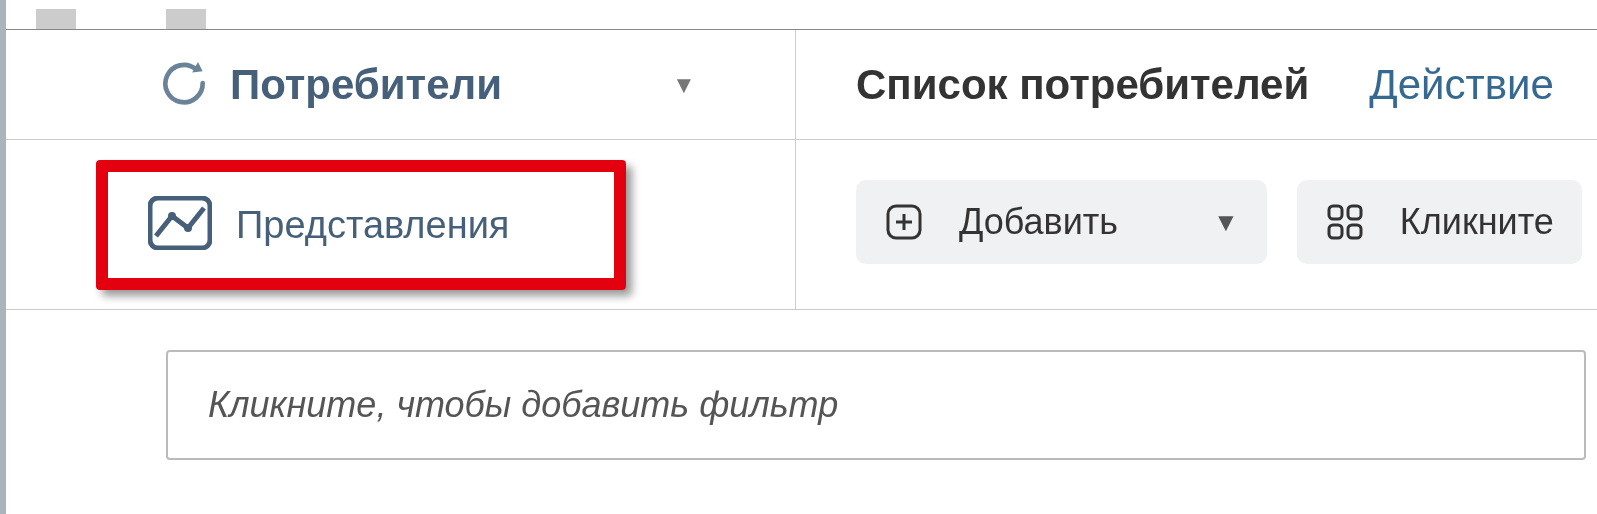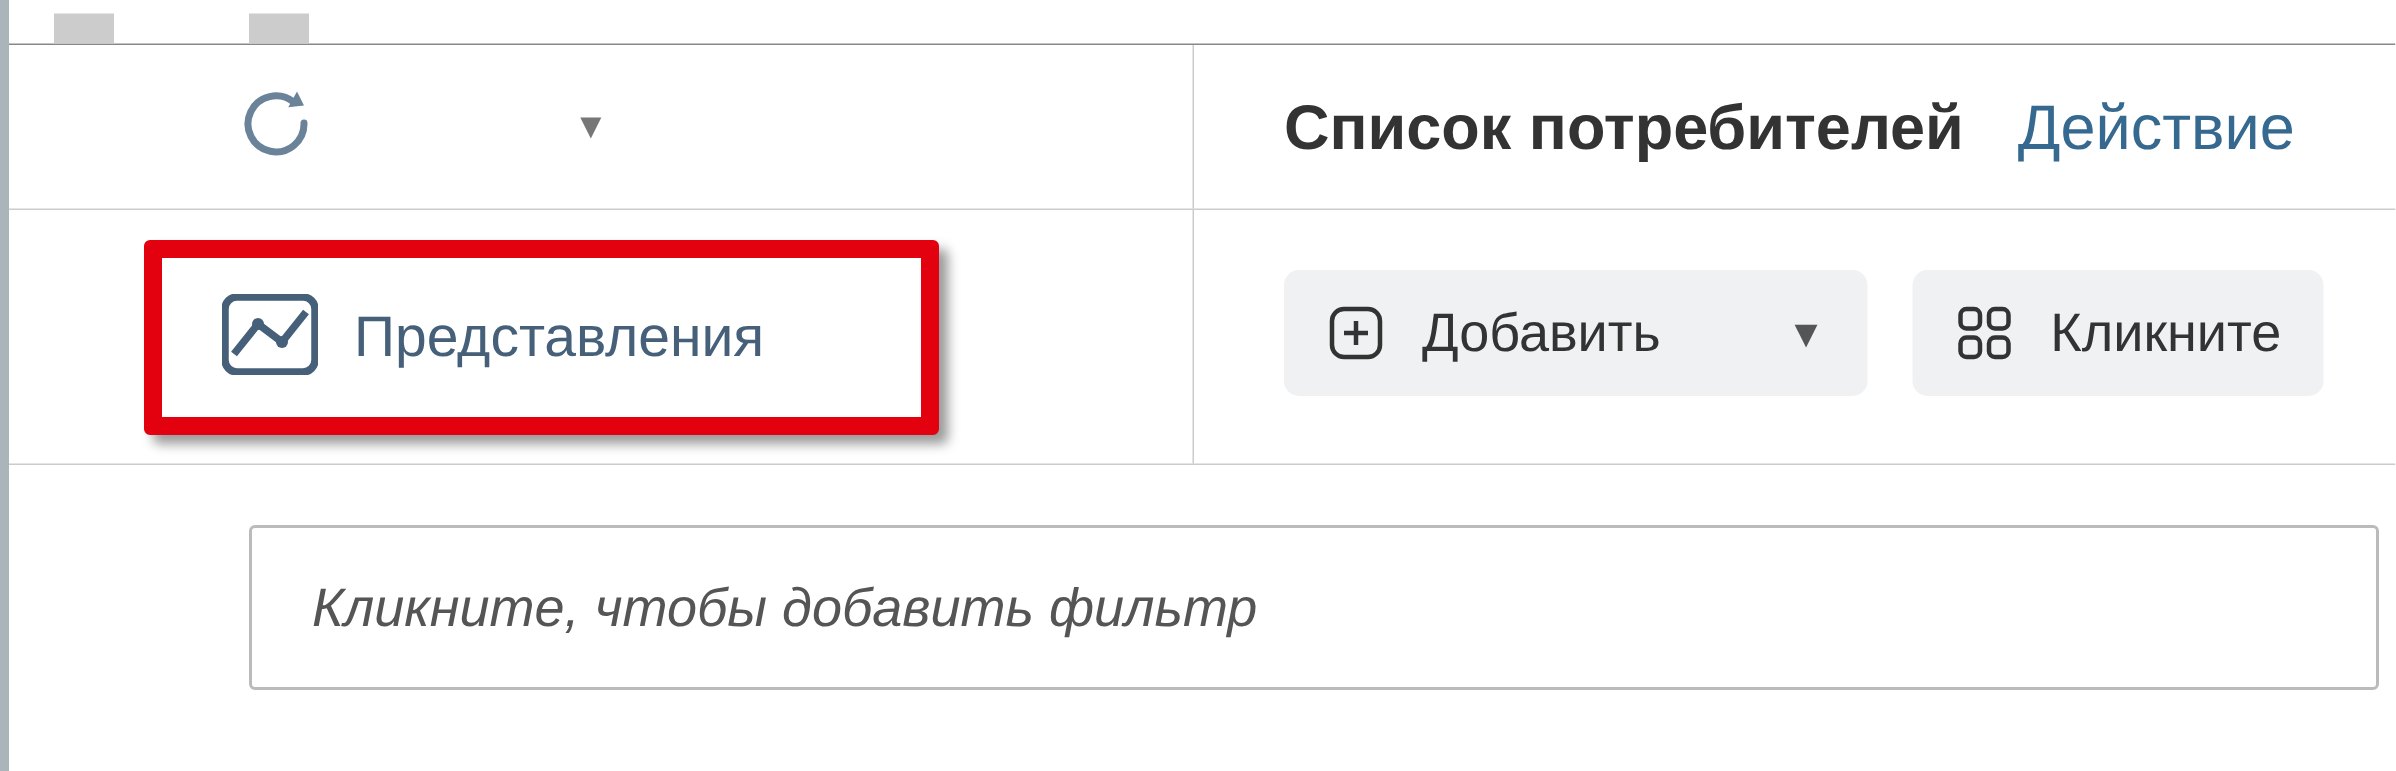--- a/index.html
+++ b/index.html
@@ -48,21 +48,21 @@
     font-size: 42px;
     font-weight: 700;
     color: #46607a;
     margin-left: 18px;
   }
   .section-dropdown { margin-left: 170px; color:#777; font-size:24px;}
   .right-panel-header {
     flex: 1;
     display: flex;
     padding-left: 60px;
-    gap: 36px;
+    gap: 60px;
   }
   .list-title { font-size: 42px; font-weight: 700; color: #333; }
   .actions-link { font-size: 42px; color: #35698f; }
 
   
   .second-row {
     display: flex;
     align-items: flex-start;
     height: 170px;
     border-bottom: 1px solid #ccc;
@@ -96,21 +96,21 @@
     flex: 1;
     display: flex;
     align-items: center;
     padding-left: 60px;
     padding-top: 40px;
     gap: 30px;
   }
   .btn {
     display: flex;
     align-items: center;
-    gap: 24px;
+    gap: 35px;
     font-size: 36px;
     color: #333;
     background: #f0f1f2;
     border: none;
     border-radius: 10px;
     height: 84px;
     padding: 0 28px;
   }
   .btn .caret { margin-left: 60px; color:#555; font-size:26px;}
   .btn svg { width: 40px; height: 40px; }
@@ -142,20 +142,21 @@
 <div class="header-row">
   <div class="left-panel-header">
     <span class="refresh-icon">
       <svg viewBox="0 0 48 48">
           <g fill="none" stroke="#6b8399" stroke-width="4" stroke-linecap="round">
             <path d="M40 24a16 16 0 1 1-6-12"></path>
             <path d="M36 6l4 8-9 1" fill="#6b8399" stroke="none"></path>
           </g>
         </svg>
     </span>
+    <span class="section-title">Потребители</span>
     <span class="section-dropdown">▼</span>
   </div>
   <div class="right-panel-header">
     <span class="list-title">Список потребителей</span>
     <span class="actions-link">Действие</span>
   </div>
 </div>
 
 <div class="second-row">
   <div class="left-panel-second">

